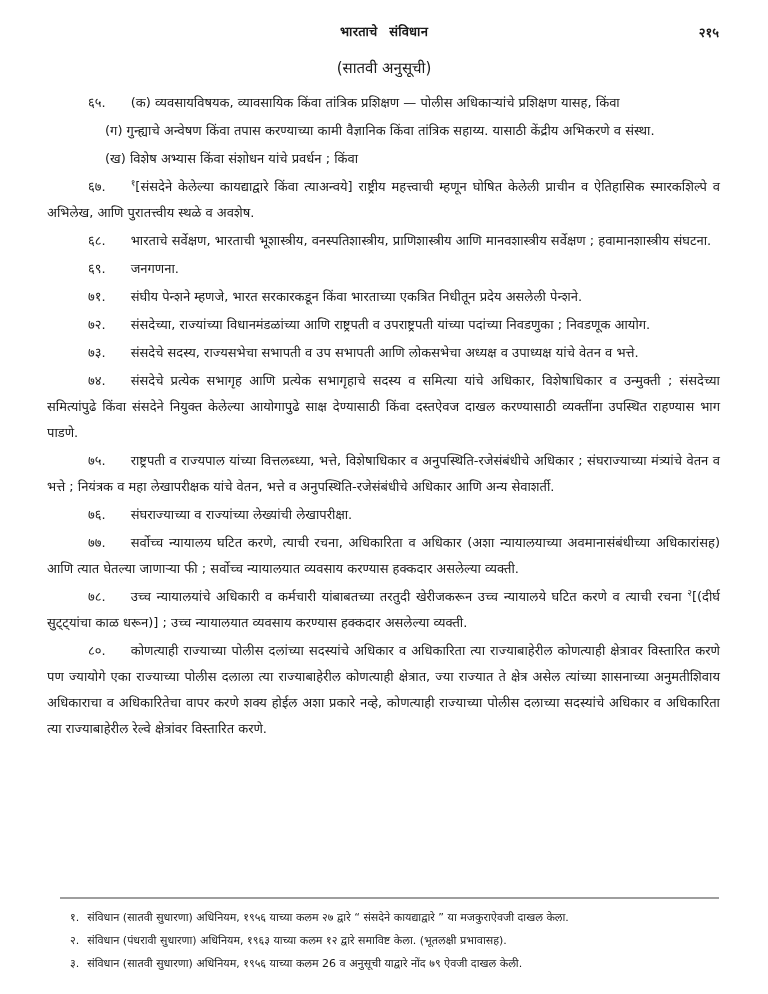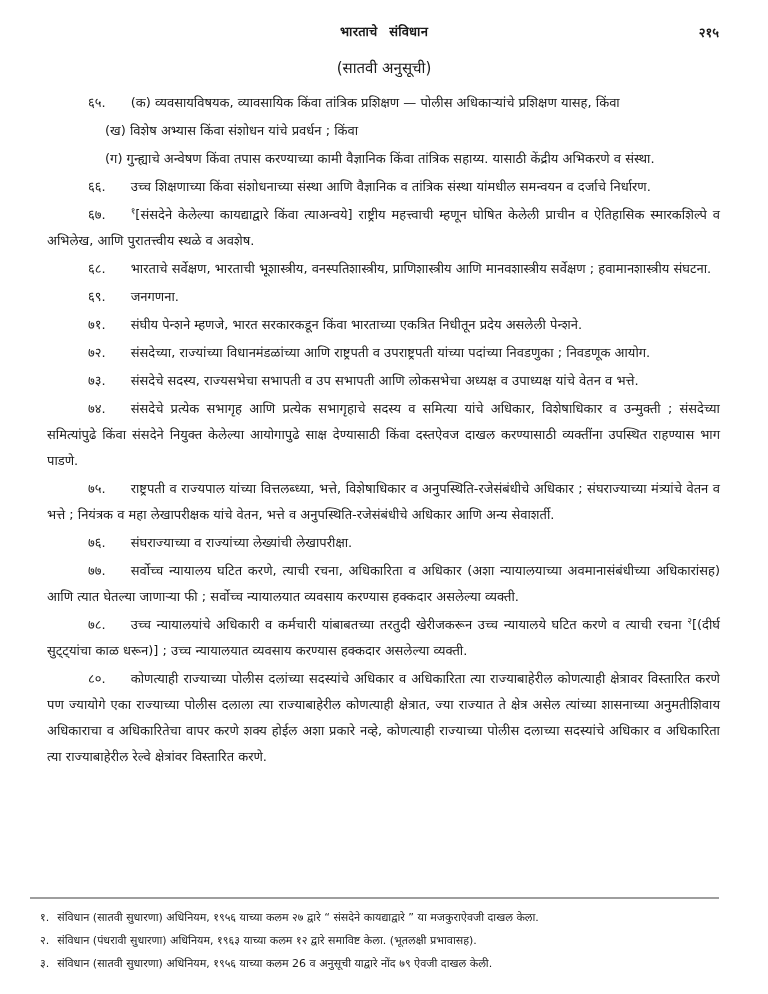--- a/index.html
+++ b/index.html
@@ -37,21 +37,21 @@
     text-indent: 41px;
     margin: 0 0 2px 0;
   }
   .entry.subitem { text-indent: 58px; }
   .entry .num { padding-right: 25px; }
   .entry sup, .fnref {
     font-size: 9px;
     vertical-align: super;
     line-height: 0;
   }
-  .footer { position: absolute; left: 30px; right: 49px; top: 897px; }
+  .footer { position: absolute; left: 60px; right: 49px; top: 897px; }
   .rule {
     border: none;
     border-top: 2px solid #9e9e9e;
     margin: 0 0 7px 0;
   }
   .footnote {
     font-size: 11px;
     line-height: 23px;
     margin: 0 0 0 10px;
     text-align: justify;
@@ -65,23 +65,22 @@
 
   <div class="header">
     <div class="title">भारताचे संविधान</div>
     <div class="pagenum">२१५</div>
   </div>
 
   <div class="subtitle">(सातवी अनुसूची)</div>
 
   <div class="entries">
       <p class="entry"><span class="num">६५.</span><span>(क) व्यवसायविषयक, व्यावसायिक किंवा तांत्रिक प्रशिक्षण — पोलीस अधिकाऱ्यांचे प्रशिक्षण यासह, किंवा</span></p>
+      <p class="entry subitem"><span>(ग) गुन्ह्याचे अन्वेषण किंवा तपास करण्याच्या कामी वैज्ञानिक किंवा तांत्रिक सहाय्य. यासाठी केंद्रीय अभिकरणे व संस्था.</span></p>
       <p class="entry subitem"><span>(ख) विशेष अभ्यास किंवा संशोधन यांचे प्रवर्धन ; किंवा</span></p>
-      <p class="entry subitem"><span>(ग) गुन्ह्याचे अन्वेषण किंवा तपास करण्याच्या कामी वैज्ञानिक किंवा तांत्रिक सहाय्य. यासाठी केंद्रीय अभिकरणे व संस्था.</span></p>
-      <p class="entry"><span class="num">६६.</span><span>उच्च शिक्षणाच्या किंवा संशोधनाच्या संस्था आणि वैज्ञानिक व तांत्रिक संस्था यांमधील समन्वयन व दर्जाचे निर्धारण.</span></p>
       <p class="entry"><span class="num">६७.</span><sup>१</sup><span>[संसदेने केलेल्या कायद्याद्वारे किंवा त्याअन्वये] राष्ट्रीय महत्त्वाची म्हणून घोषित केलेली प्राचीन व ऐतिहासिक स्मारकशिल्पे व अभिलेख, आणि पुरातत्त्वीय स्थळे व अवशेष.</span></p>
       <p class="entry"><span class="num">६८.</span><span>भारताचे सर्वेक्षण, भारताची भूशास्त्रीय, वनस्पतिशास्त्रीय, प्राणिशास्त्रीय आणि मानवशास्त्रीय सर्वेक्षण ; हवामानशास्त्रीय संघटना.</span></p>
       <p class="entry"><span class="num">६९.</span><span>जनगणना.</span></p>
       <p class="entry"><span class="num">७१.</span><span>संघीय पेन्शने म्हणजे, भारत सरकारकडून किंवा भारताच्या एकत्रित निधीतून प्रदेय असलेली पेन्शने.</span></p>
       <p class="entry"><span class="num">७२.</span><span>संसदेच्या, राज्यांच्या विधानमंडळांच्या आणि राष्ट्रपती व उपराष्ट्रपती यांच्या पदांच्या निवडणुका ; निवडणूक आयोग.</span></p>
       <p class="entry"><span class="num">७३.</span><span>संसदेचे सदस्य, राज्यसभेचा सभापती व उप सभापती आणि लोकसभेचा अध्यक्ष व उपाध्यक्ष यांचे वेतन व भत्ते.</span></p>
       <p class="entry"><span class="num">७४.</span><span>संसदेचे प्रत्येक सभागृह आणि प्रत्येक सभागृहाचे सदस्य व समित्या यांचे अधिकार, विशेषाधिकार व उन्मुक्ती ; संसदेच्या समित्यांपुढे किंवा संसदेने नियुक्त केलेल्या आयोगापुढे साक्ष देण्यासाठी किंवा दस्तऐवज दाखल करण्यासाठी व्यक्तींना उपस्थित राहण्यास भाग पाडणे.</span></p>
       <p class="entry"><span class="num">७५.</span><span>राष्ट्रपती व राज्यपाल यांच्या वित्तलब्ध्या, भत्ते, विशेषाधिकार व अनुपस्थिति-रजेसंबंधीचे अधिकार ; संघराज्याच्या मंत्र्यांचे वेतन व भत्ते ; नियंत्रक व महा लेखापरीक्षक यांचे वेतन, भत्ते व अनुपस्थिति-रजेसंबंधीचे अधिकार आणि अन्य सेवाशर्ती.</span></p>
       <p class="entry"><span class="num">७६.</span><span>संघराज्याच्या व राज्यांच्या लेख्यांची लेखापरीक्षा.</span></p>
       <p class="entry"><span class="num">७७.</span><span>सर्वोच्च न्यायालय घटित करणे, त्याची रचना, अधिकारिता व अधिकार (अशा न्यायालयाच्या अवमानासंबंधीच्या अधिकारांसह) आणि त्यात घेतल्या जाणाऱ्या फी ; सर्वोच्च न्यायालयात व्यवसाय करण्यास हक्कदार असलेल्या व्यक्ती.</span></p>

